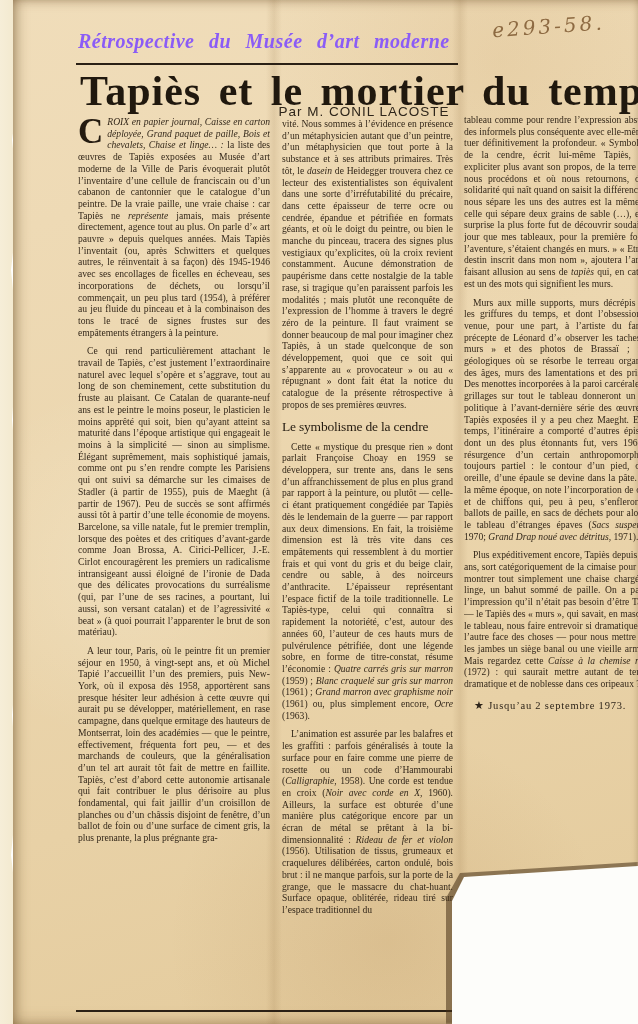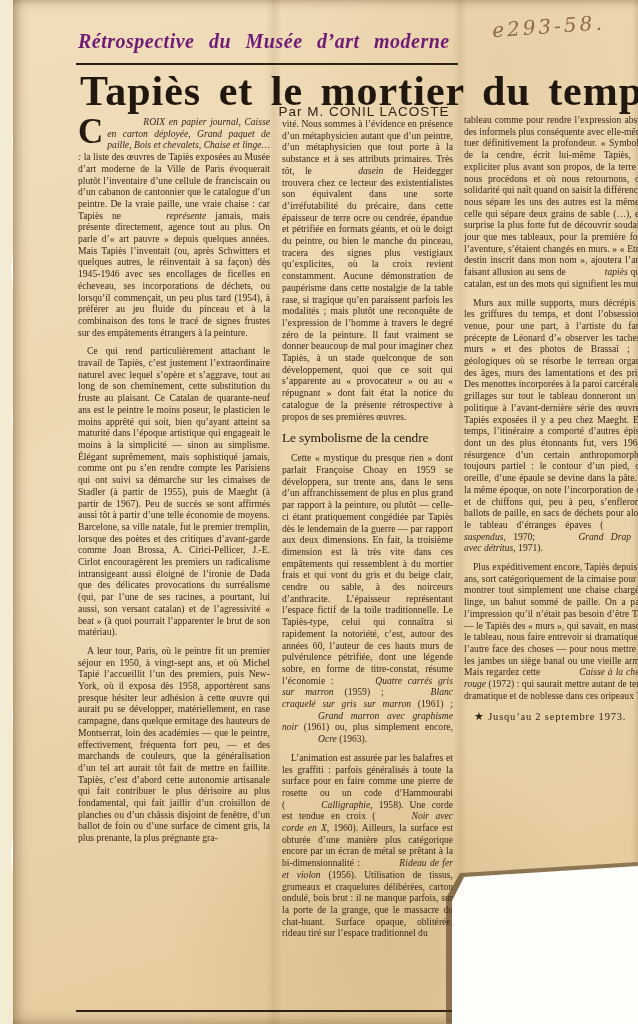--- a/index.html
+++ b/index.html
@@ -26,21 +26,21 @@
       inset 10px 0 14px -8px rgba(95,65,30,.55),
       inset -4px 0 10px -7px rgba(95,65,30,.35),
       inset 0 9px 12px -9px rgba(95,65,30,.40),
       inset 0 -10px 16px -10px rgba(95,65,30,.40);
   }
   .crease{position:absolute;top:0;bottom:0;width:16px;pointer-events:none;
     background:linear-gradient(90deg,transparent,rgba(120,85,40,.12),transparent);}
   
   .kicker{
     position:absolute;left:78px;top:30px;width:400px;
-    font-style:italic;font-weight:bold;font-size:20px;color:#701a75;
+    font-style:italic;font-weight:bold;font-size:20px;color:#8b5cf6;
     letter-spacing:.5px;word-spacing:9px;white-space:nowrap;
   }
   .kicker-rule{position:absolute;left:76px;top:63px;width:382px;height:2px;background:#2a2015;}
   .handwritten{
     position:absolute;left:492px;top:13px;width:150px;
     font-family:"DejaVu Serif", serif;font-style:italic;
     font-size:20px;color:#8d6a42;letter-spacing:3px;transform:rotate(-4deg);
     white-space:nowrap;
   }
   .headline{
@@ -56,21 +56,21 @@
   
   .col{
     position:absolute;color:#34281a;font-size:9.6px;line-height:11.7px;
     text-align:justify;overflow:hidden;
   }
   #col1{left:78px;top:116px;width:192px;height:906px;}
   #col2{left:282px;top:118px;width:171px;height:892px;}
   #col3{left:464px;top:114px;width:193px;height:716px;}
   .par{margin:0 0 7px 0;text-indent:9px;}
   .par.first{text-indent:0;}
-  .it{font-style:italic;margin-left:36px;}
+  .it{font-style:italic;}
   .dropcap{
     float:left;font-weight:bold;font-size:35px;line-height:27px;
     padding:2px 4px 0 0;color:#241b10;
   }
   .subhead{
     font-weight:normal;font-size:13.5px;line-height:15px;letter-spacing:-.2px;
     color:#241b10;margin:8px 0 7px 0;white-space:nowrap;
   }
   .footer-note{margin:10px 0 0 10px;font-size:10.5px;letter-spacing:.8px;color:#2e251a;}
   .footer-note .star{font-size:11px;}

